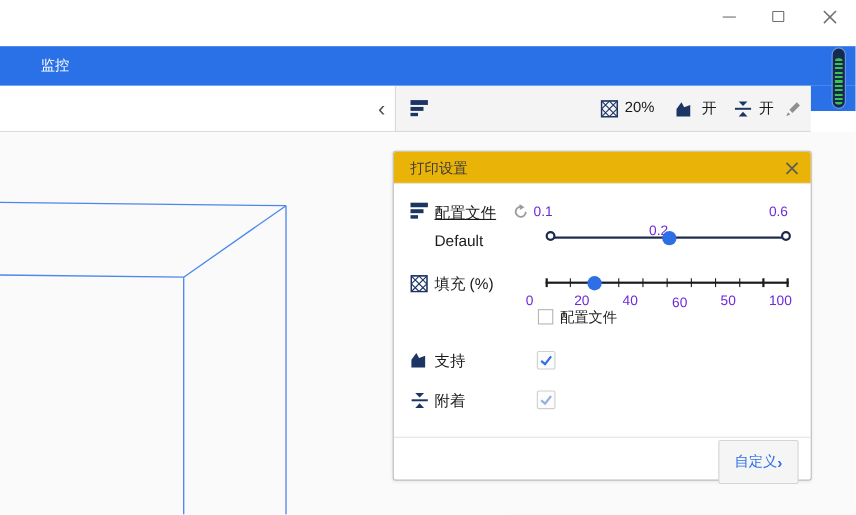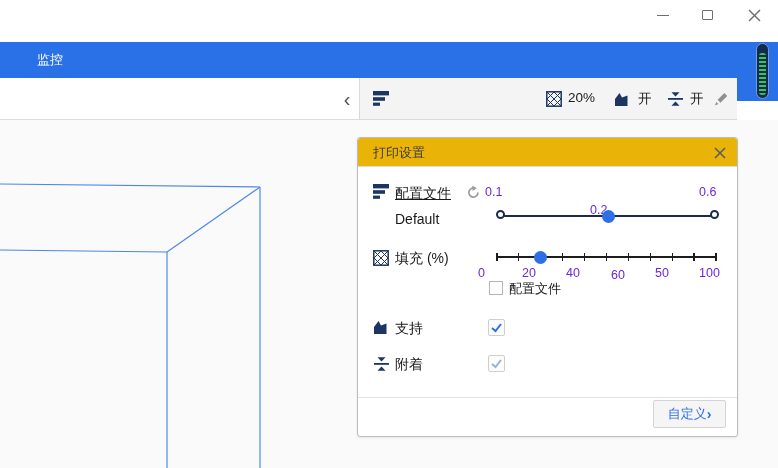--- a/index.html
+++ b/index.html
@@ -56,21 +56,21 @@
   .i-track { position:absolute; left:138px; top:118px; width:221px; height:2px; background:#1c1c1c; }
   .i-ticks { position:absolute; left:138px; top:115px; width:221px; height:8px; display:flex; justify-content:space-between; }
   .i-ticks i { display:block; width:1.5px; height:8px; background:#1c1c1c; }
   .i-handle { position:absolute; left:176px; top:113px; width:13px; height:13px; background:#2e6fe5; border-radius:50%; cursor:pointer; }
 
   .checkbox-sm { position:absolute; width:14px; height:14px; background:#fff; border:1px solid #b5b5b5; cursor:pointer; }
   .checkbox { position:absolute; width:17px; height:17px; background:#fcfcfc; border:1px solid #cfcfcf; border-radius:2px; cursor:pointer;
      display:flex; align-items:center; justify-content:center; }
 
   .panel-divider { position:absolute; left:0; top:259px; width:100%; height:1px; background:#e3e3e3; }
-  .custom-btn { position:absolute; right:11px; top:262px; width:73px; height:28px; background:#f5f5f5; border:1px solid #d4d4d4;
+  .custom-btn { position:absolute; right:11px; top:262px; width:73px; height:40px; background:#f5f5f5; border:1px solid #d4d4d4;
      border-radius:2px; display:flex; align-items:center; justify-content:center; gap:0; cursor:pointer;
      font-size:13px; color:#2e6fe5; }
   .custom-chevron { font-size:14px; font-weight:bold; color:#2e6fe5; }
 </style>
 </head>
 <body>
 
 <div id="app">
 
   <div class="titlebar">

